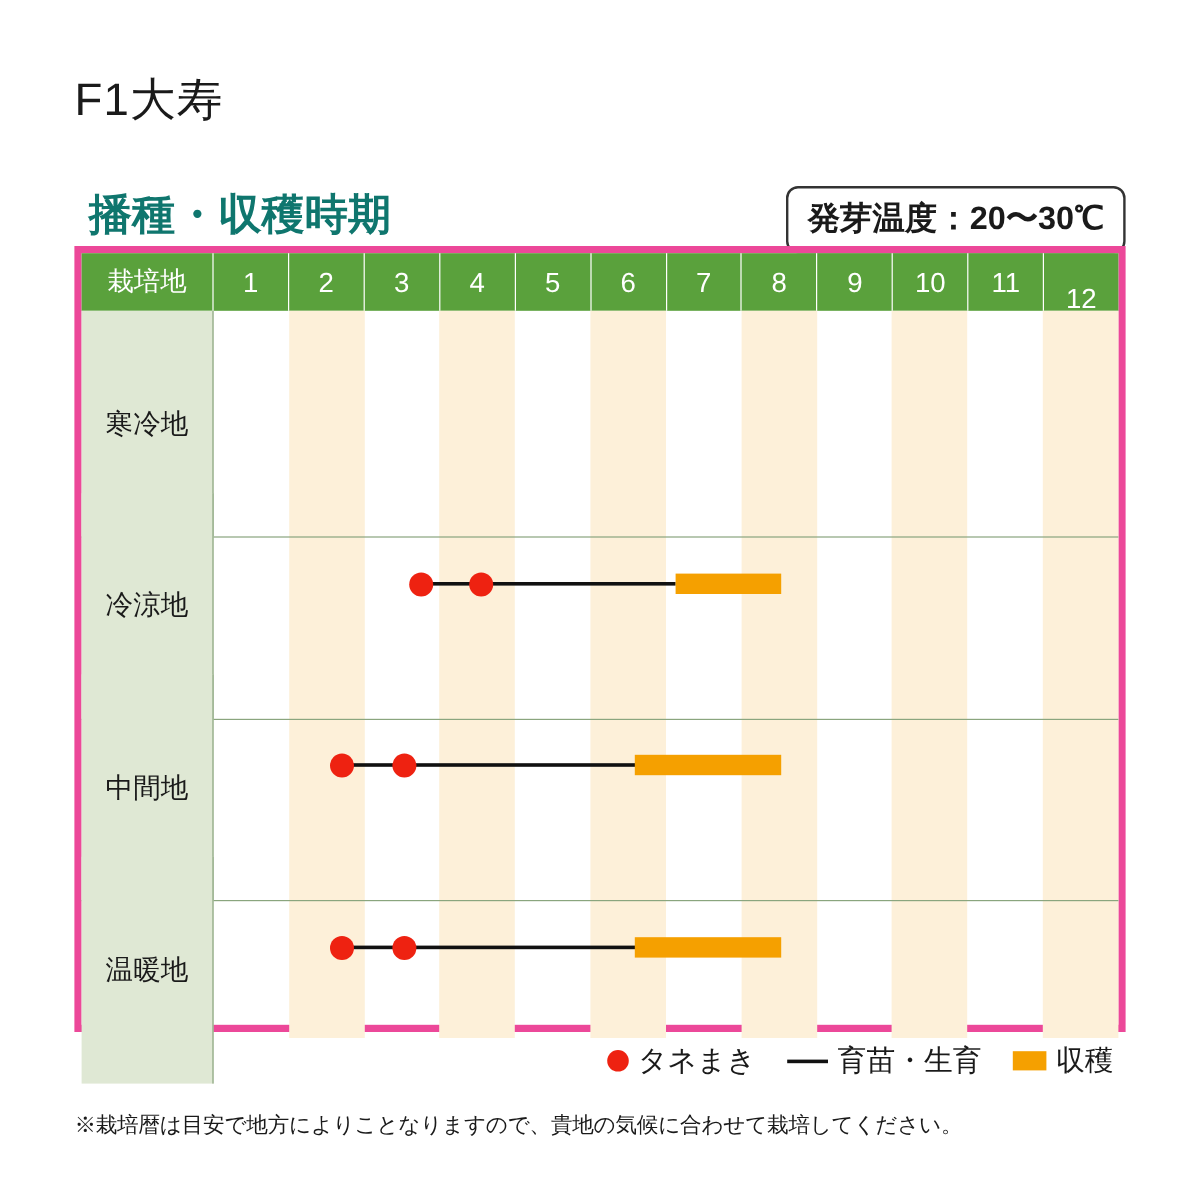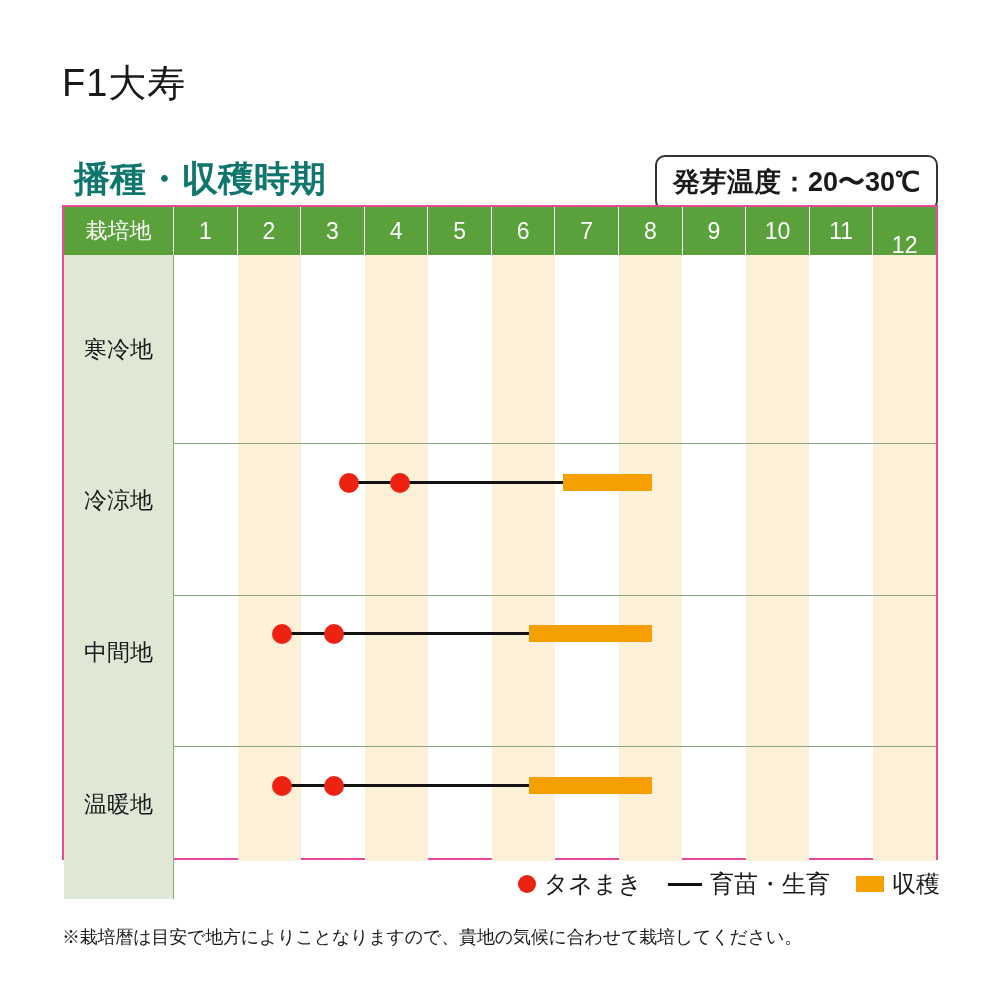--- a/index.html
+++ b/index.html
@@ -51,21 +51,21 @@
     margin-top: 24px;
   }
 
   
   .cal {
     position: absolute;
     left: 62px;
     top: 205px;
     width: 876px;
     height: 655px;
-    border: 2px solid #ec4899;
+    border: 6px solid #ec4899;
     box-sizing: border-box;
   }
   .cal-header {
     position: absolute;
     left: 0; top: 0;
     width: 100%;
     height: 48px;
     display: flex;
     background: #5aa13c;
     color: #ffffff;
@@ -159,21 +159,21 @@
   }
   .harvest-bar {
     position: absolute;
     height: 17px;
     background: #f5a000;
   }
 
   
   .legend {
     position: absolute;
-    right: 60px;
+    right: 72px;
     top: 868px;
     display: flex;
     align-items: center;
     gap: 26px;
     font-size: 24px;
     color: #1a1a1a;
   }
   .legend-item {
     display: flex;
     align-items: center;

